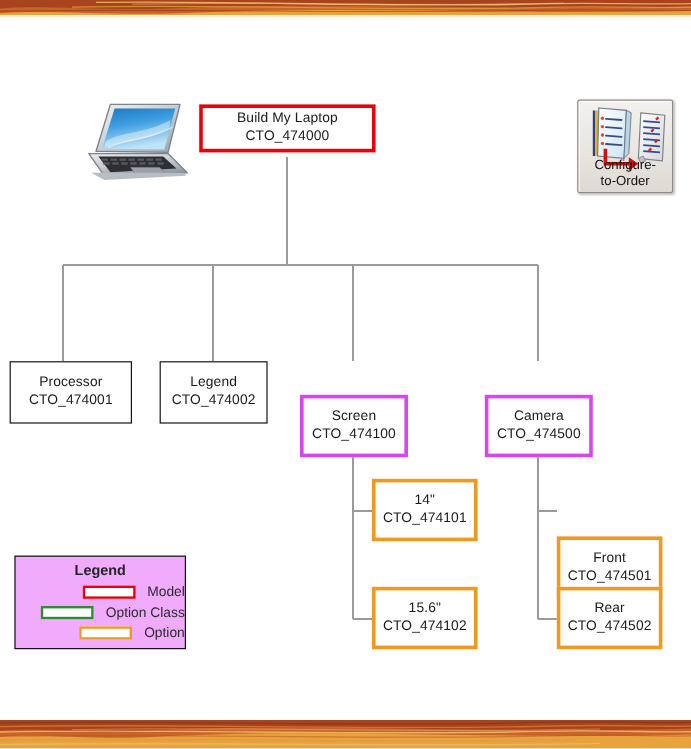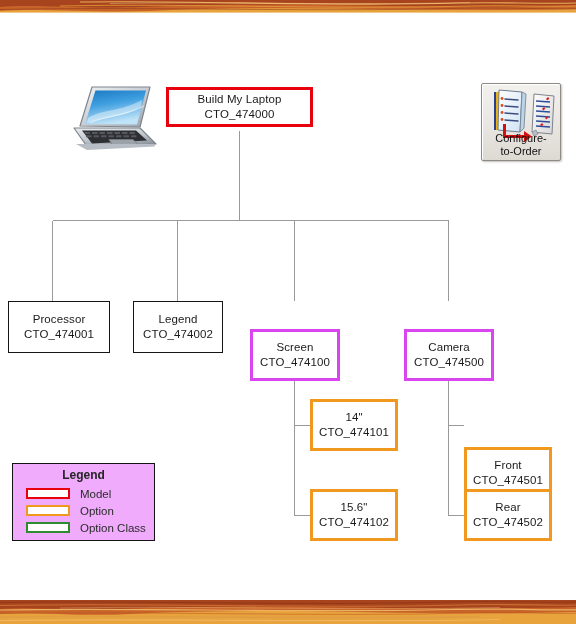--- a/index.html
+++ b/index.html
@@ -93,20 +93,21 @@
     font-weight: bold;
     color: #242424;
     line-height: 15px;
     margin-bottom: 2px;
   }
   .legend-row {
     display: flex;
     align-items: center;
     height: 17px;
     padding-left: 13px;
+    justify-content: flex-end;
   }
   .legend-swatch {
     width: 44px; height: 11px;
     background: #ffffff;
     flex: 0 0 auto;
   }
   .legend-swatch.red    { border: 2px solid #e8000d; }
   .legend-swatch.green  { border: 2px solid #2e8b32; }
   .legend-swatch.orange { border: 2px solid #f0991e; }
   .legend-text {
@@ -307,27 +308,27 @@
 
   <div id="legend">
     <div id="legend-title">Legend</div>
 
     <div class="legend-row">
       <span class="legend-swatch red"></span>
       <span class="legend-text">Model</span>
     </div>
 
     <div class="legend-row">
+      <span class="legend-swatch green"></span>
+      <span class="legend-text">Option Class</span>
+    </div>
+
+    <div class="legend-row">
       <span class="legend-swatch orange"></span>
       <span class="legend-text">Option</span>
-    </div>
-
-    <div class="legend-row">
-      <span class="legend-swatch green"></span>
-      <span class="legend-text">Option Class</span>
     </div>
   </div>
 
   <div class="wood wood-bottom">
     <svg viewBox="0 0 576 24" preserveAspectRatio="none">
       <rect x="0" y="0" width="576" height="24" fill="#e8a33d"></rect>
       <path d="M0,0 L576,0 L576,12 C420,17 280,6 130,14 C80,17 35,11 0,14 Z" fill="#c8642a"></path>
       <path d="M0,0 L576,0 L576,7 C410,12 270,2 120,9 C70,12 32,6 0,9 Z" fill="#a8441d"></path>
       <path d="M0,2.5 C130,0 300,6 450,2 C505,.5 545,3 576,2" stroke="#7d2d13" stroke-width="1" fill="none" opacity=".55"></path>
       <path d="M0,5.5 C150,2.5 310,9 460,5 C510,3.5 548,6 576,5" stroke="#d8803a" stroke-width="1.1" fill="none" opacity=".7"></path>

